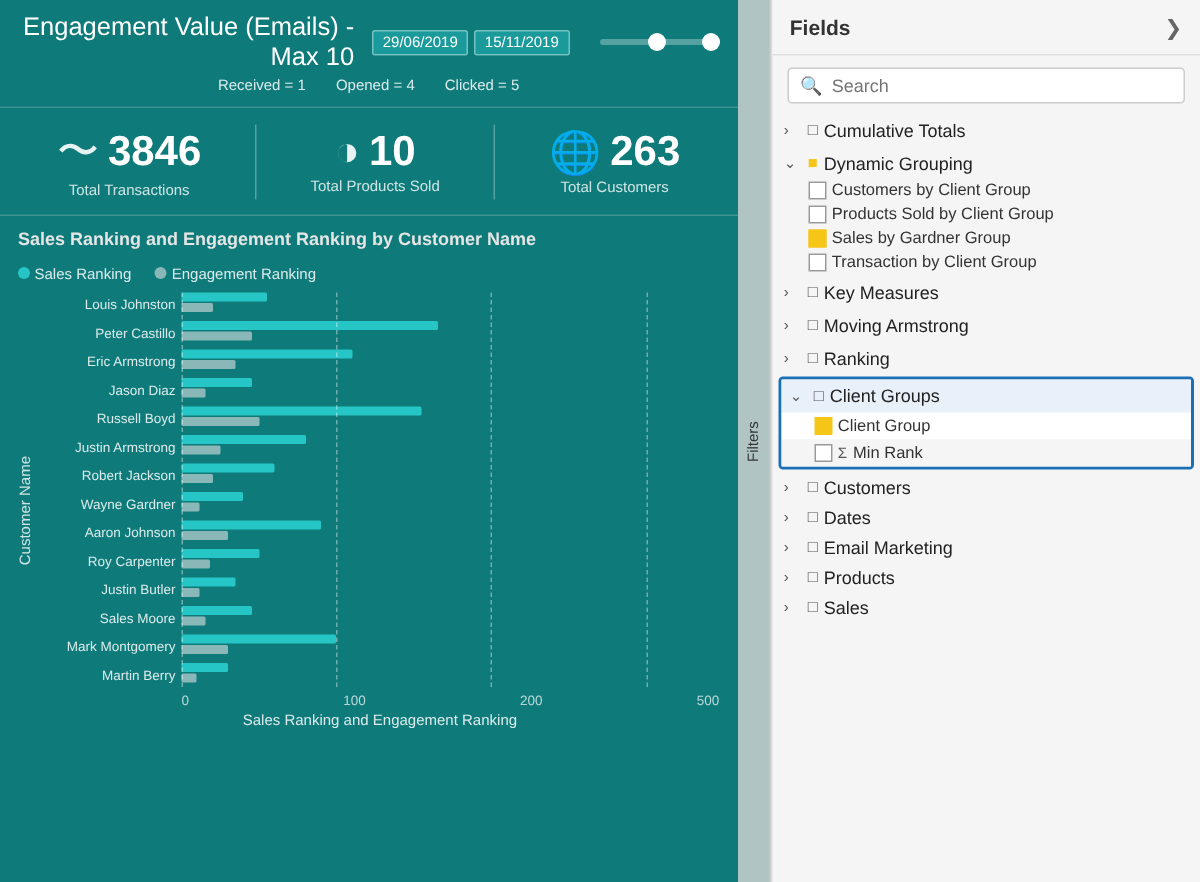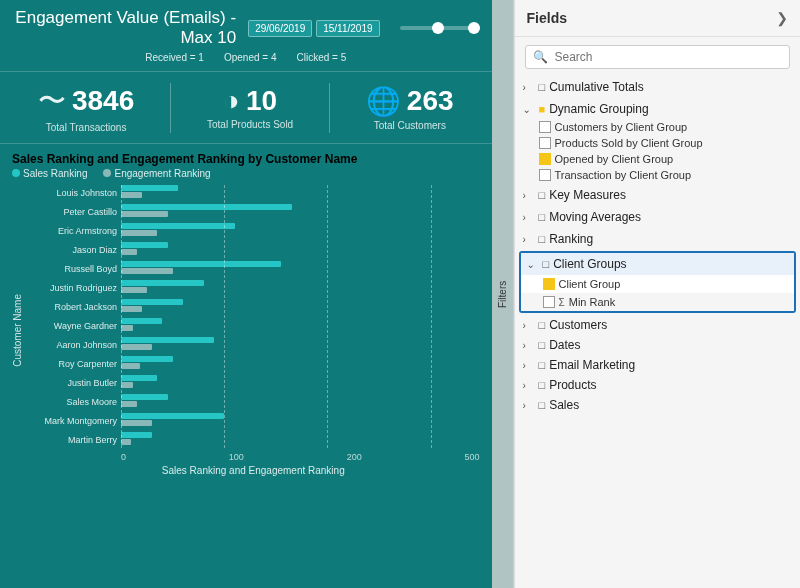--- a/index.html
+++ b/index.html
@@ -130,22 +130,22 @@
     }
 
     
     .chart-section {
       padding: 8px 12px 0 12px;
     }
 
     .chart-title {
       font-size: 12px;
       font-weight: 600;
-      color: #000000;
-      margin-bottom: 2px;
+      color: #e5e5e5;
+      margin-bottom: 12px;
     }
 
     .chart-legend {
       display: flex;
       gap: 16px;
       font-size: 10px;
       color: rgba(255,255,255,0.85);
       margin-bottom: 6px;
     }
 
@@ -516,21 +516,21 @@
               </div>
             </div>
             <div class="bar-row">
               <div class="bar-label">Russell Boyd</div>
               <div class="bar-pair">
                 <div class="bar bar-teal" style="width: 160.167px;"></div>
                 <div class="bar bar-gray" style="width: 51.6667px;"></div>
               </div>
             </div>
             <div class="bar-row">
-              <div class="bar-label">Justin Rodriguez</div>
+              <div class="bar-label">Justin Armstrong</div>
               <div class="bar-pair">
                 <div class="bar bar-teal" style="width: 82.6667px;"></div>
                 <div class="bar bar-gray" style="width: 25.8333px;"></div>
               </div>
             </div>
             <div class="bar-row">
               <div class="bar-label">Robert Jackson</div>
               <div class="bar-pair">
                 <div class="bar bar-teal" style="width: 62px;"></div>
                 <div class="bar bar-gray" style="width: 20.6667px;"></div>
@@ -632,41 +632,41 @@
       <div class="field-item">
         <span class="field-checkbox"></span>
         <span class="field-label">Customers by Client Group</span>
       </div>
       <div class="field-item">
         <span class="field-checkbox"></span>
         <span class="field-label">Products Sold by Client Group</span>
       </div>
       <div class="field-item">
         <span class="field-checkbox checked"></span>
-        <span class="field-label">Opened by Client Group</span>
+        <span class="field-label">Sales by Gardner Group</span>
       </div>
       <div class="field-item">
         <span class="field-checkbox"></span>
         <span class="field-label">Transaction by Client Group</span>
       </div>
     </div>
 
     <div class="field-group">
       <div class="field-group-header">
         <span class="expand-icon">›</span>
         <span class="table-icon">□</span>
         <span class="group-label">Key Measures</span>
       </div>
     </div>
 
     <div class="field-group">
       <div class="field-group-header">
         <span class="expand-icon">›</span>
         <span class="table-icon">□</span>
-        <span class="group-label">Moving Averages</span>
+        <span class="group-label">Moving Armstrong</span>
       </div>
     </div>
 
     <div class="field-group">
       <div class="field-group-header">
         <span class="expand-icon">›</span>
         <span class="table-icon">□</span>
         <span class="group-label">Ranking</span>
       </div>
     </div>

